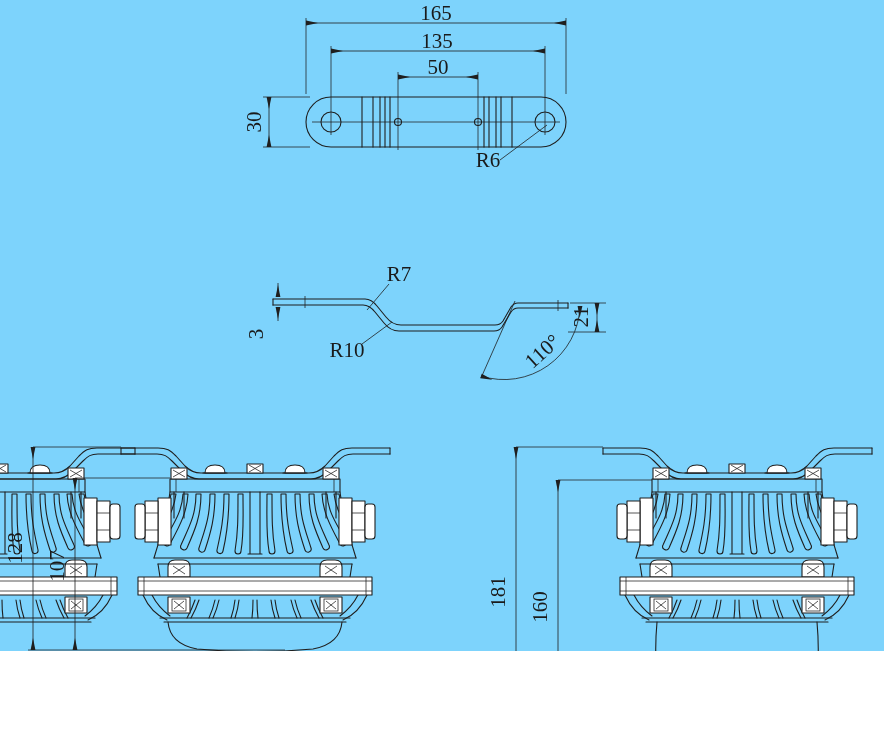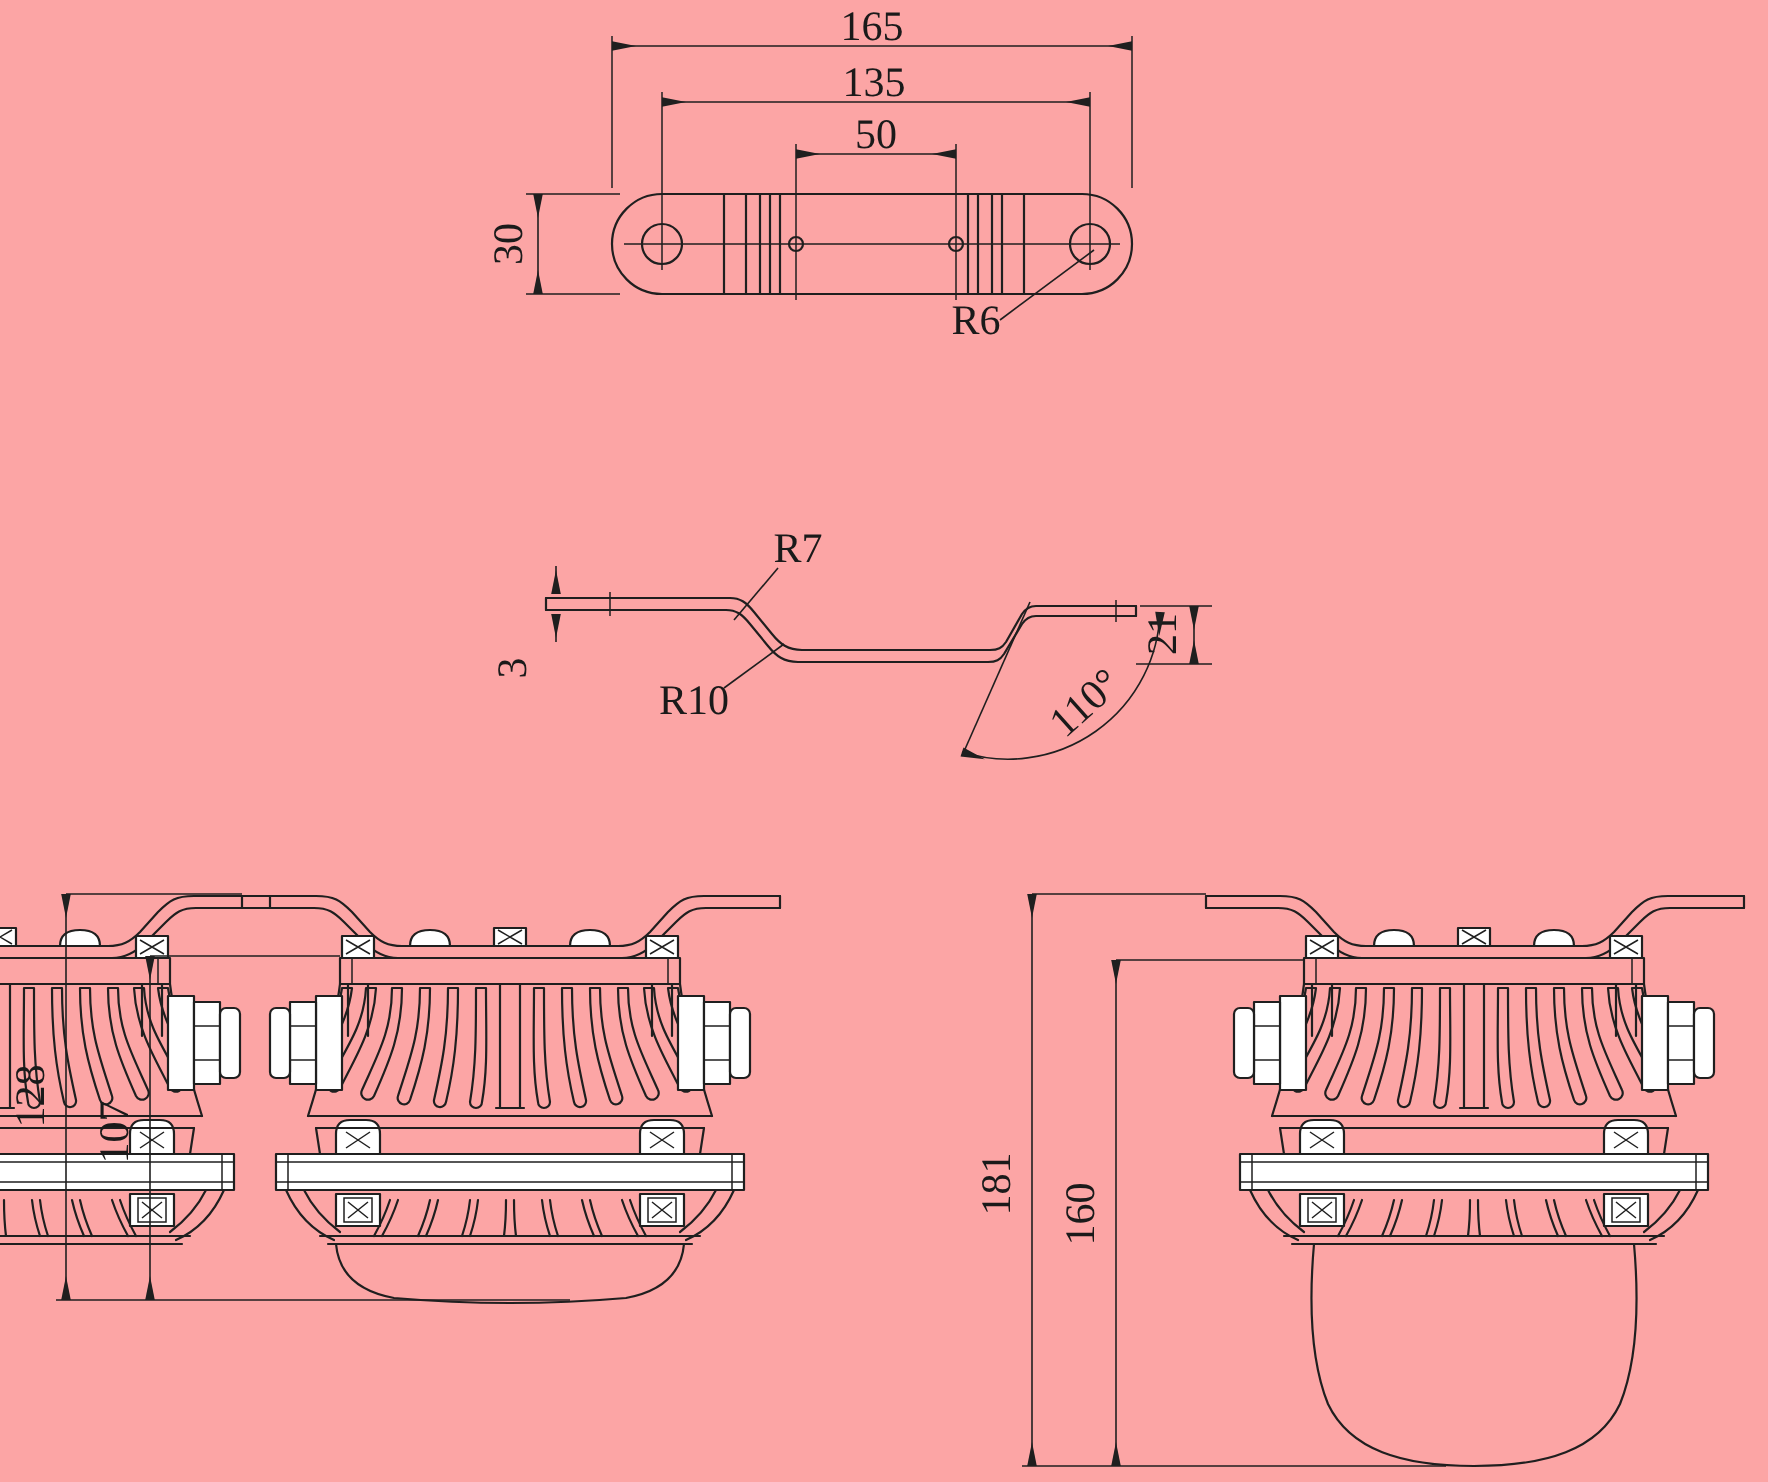--- a/index.html
+++ b/index.html
@@ -1,16 +1,16 @@
 <!DOCTYPE html>
 <html><head>
 <meta charset="utf-8">
 <style>
   html,body{margin:0;padding:0;background:#ffffff;}
-  .canvas{position:relative;width:884px;height:741px;background:#fca5a5;overflow:hidden;}
+  .canvas{position:relative;width:884px;height:651px;background:#7dd3fc;overflow:hidden;}
   svg{display:block;}
   .ln{stroke:#1f1f1f;fill:none;stroke-width:1.1;stroke-linecap:round;stroke-linejoin:round;}
   .lnf{stroke:#1f1f1f;fill:#ffffff;stroke-width:1.1;stroke-linejoin:round;}
   .thin{stroke:#1f1f1f;fill:none;stroke-width:0.75;}
   .dim{stroke:#1f1f1f;fill:none;stroke-width:0.8;}
   text{font-family:"Liberation Serif","DejaVu Serif",serif;font-size:21px;fill:#1a1a1a;}
 </style>
 </head>
 <body>
 

